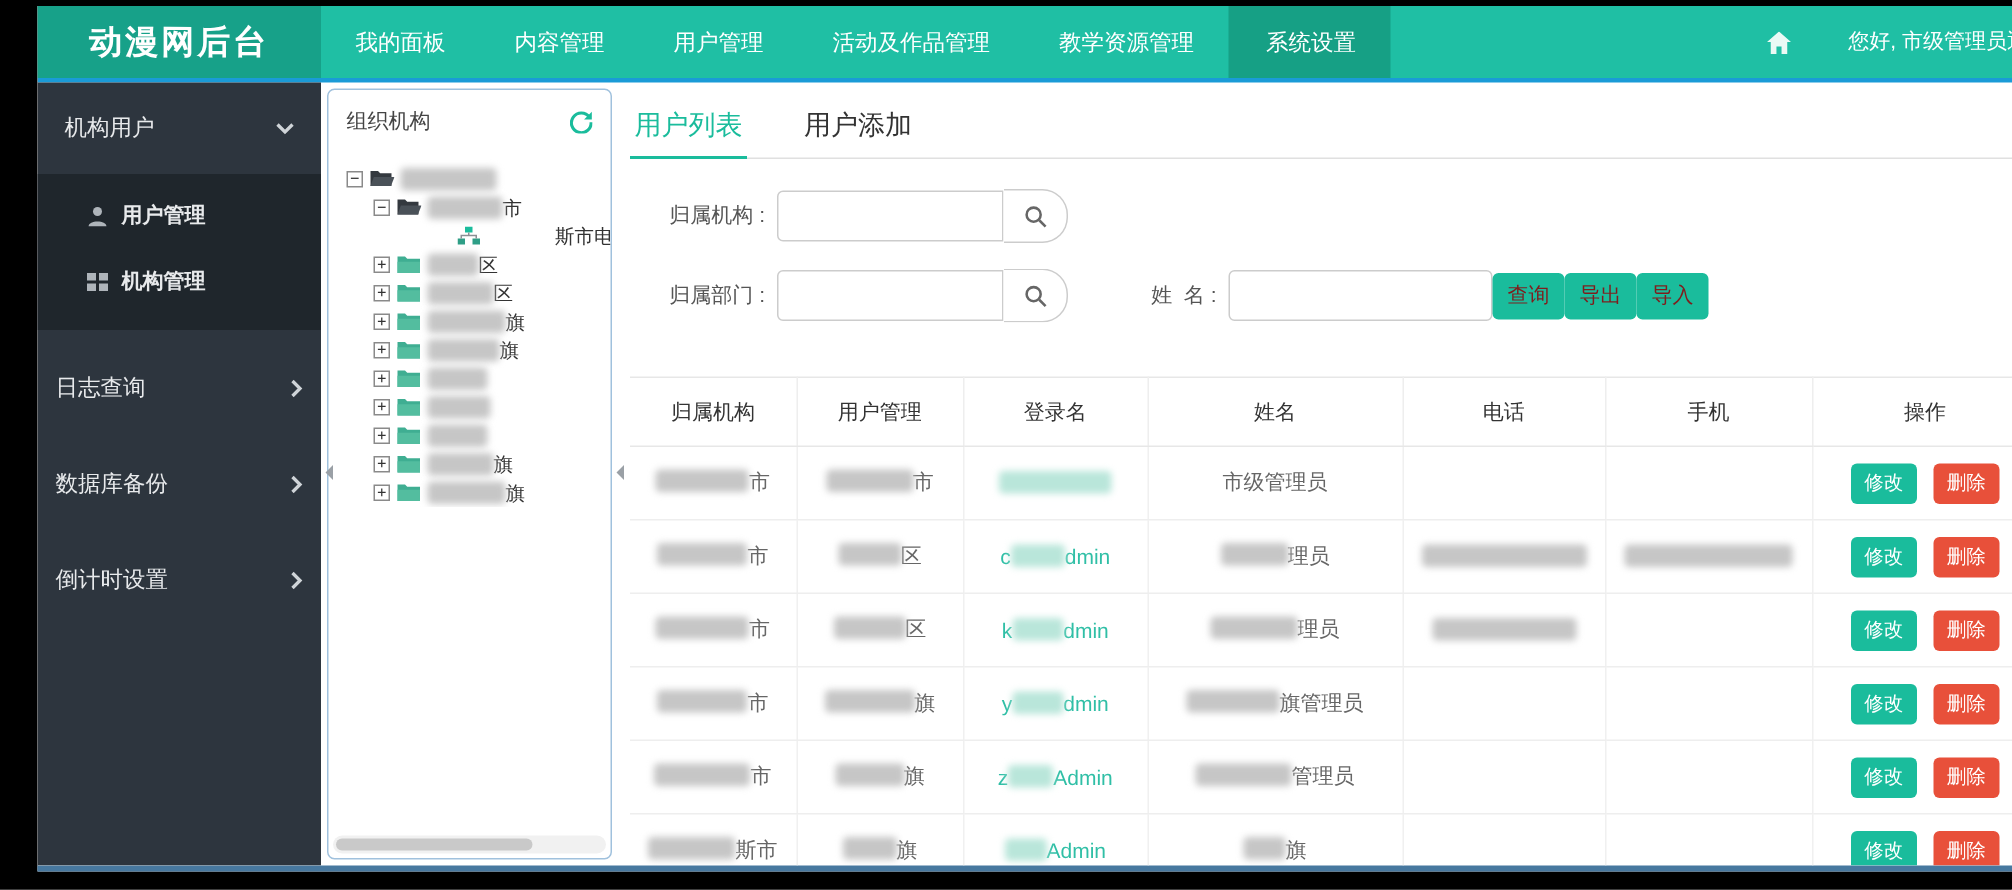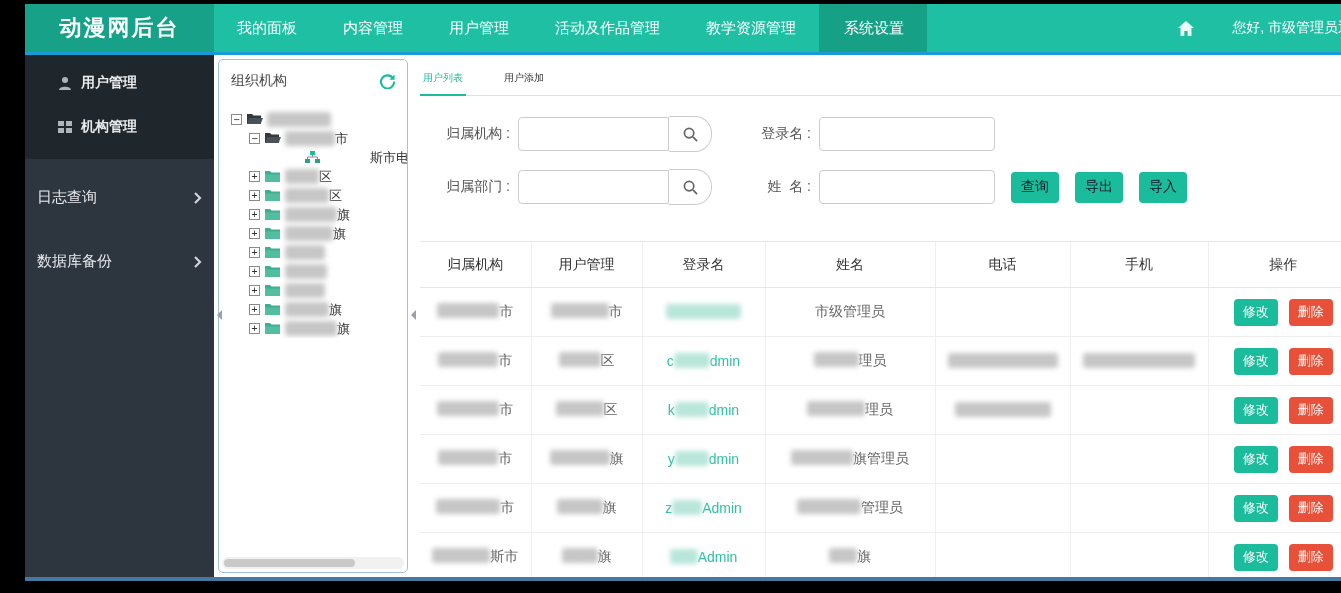--- a/index.html
+++ b/index.html
@@ -43,33 +43,33 @@
   .tgl-spacer{width:15px;flex:none;}
   .nico{margin-right:4px;display:flex;flex:none;}
   .hbar{position:absolute;left:3px;right:3px;bottom:3px;height:12px;background:#f1f1f1;border-radius:6px;}
   .hbar-thumb{position:absolute;left:2px;top:2px;height:8px;width:72%;background:#c9c9c9;border-radius:4px;}
   .edge-arrow{position:absolute;top:255px;width:0;height:0;border:5px solid transparent;border-right-color:#9aa0a6;}
   .arrow-l{left:-2px;}
   .arrow-r{right:-4px;}
   
   .main{flex:1;padding-left:8px;overflow:hidden;position:relative;}
   .tabs{display:flex;border-bottom:1px solid #e0e0e0;margin-top:7px;}
-  .tab{padding:9px 3px;margin-right:35px;font-size:10px;color:#333;cursor:pointer;}
+  .tab{padding:9px 3px;margin-right:35px;font-size:18px;color:#333;cursor:pointer;}
   .tab.active{color:#1abc9c;border-bottom:2px solid #1abc9c;margin-bottom:-1px;}
   .filters{padding:20px 0 2px 10px;}
   .frow{display:flex;align-items:center;margin-bottom:17px;}
   .flabel{width:80px;text-align:right;font-size:14px;color:#555;margin-right:8px;white-space:pre;}
   .fin{width:133px;height:32px;border:1px solid #ccc;border-radius:4px 0 0 4px;outline:none;padding:0 8px;font-size:14px;}
   .fin2{width:158px;height:32px;border:1px solid #ccc;border-radius:4px;outline:none;padding:0 8px;font-size:14px;}
   .spill{width:42px;height:34px;border:1px solid #ccc;border-left:none;border-radius:0 17px 17px 0;background:#fff;
     display:flex;align-items:center;justify-content:center;cursor:pointer;}
   .g2{margin-left:37px;display:flex;align-items:center;}
   .g2 .flabel{width:62px;}
-  .btn{height:31px;min-width:46px;padding:0 10px;border:none;border-radius:4px;background:#1abc9c;color:#0f172a;
-    font-size:14px;cursor:pointer;margin-left:16px;font-family:inherit;}
+  .btn{height:31px;min-width:46px;padding:0 10px;border:none;border-radius:4px;background:#1abc9c;color:#7f1d1d;
+    font-size:14px;cursor:pointer;font-family:inherit;}
   
   .tbl{border-collapse:collapse;table-layout:fixed;width:938px;margin-top:17px;}
   .tbl th{font-size:14px;color:#333;font-weight:normal;height:43px;border-top:1px solid #e7e7e7;
     border-bottom:1px solid #e7e7e7;border-right:1px solid #eee;text-align:center;}
   .tbl th:last-child{border-right:none;}
   .tbl td{height:46px;border-bottom:1px solid #eee;border-right:1px solid #f0f0f0;text-align:center;
     font-size:14px;color:#666;white-space:nowrap;overflow:hidden;}
   .tbl td:last-child{border-right:none;}
   .teal-txt{color:#30bfa6;}
   .blur{display:inline-block;height:15px;border-radius:3px;background:#c6c6c6;filter:blur(2.5px);
@@ -103,20 +103,28 @@
       </span>
       <span class="greeting">您好, 市级管理员</span>
       <span class="logout">退</span>
     </div>
   </div>
   <div class="blueline"></div>
 
   <div class="bodyrow">
 
     <div class="sidebar">
+      <div class="side-group">
+        <span class="lbl">机构用户</span>
+        <span class="chev">
+          <svg width="12" height="8" viewBox="0 0 12 8">
+              <polyline points="1,1 6,6 11,1" fill="none" stroke="#cfd4d8" stroke-width="2.2"></polyline>
+            </svg>
+        </span>
+      </div>
       <div class="submenu">
         <div class="sub-item">
           <span class="sic">
             <svg width="14" height="14" viewBox="0 0 14 14">
                 <circle cx="7" cy="4" r="3" fill="#aeb4ba"></circle>
                 <path d="M1 14 C1 9.5 13 9.5 13 14 Z" fill="#aeb4ba"></path>
               </svg>
           </span>
           <span>用户管理</span>
         </div>
@@ -136,20 +144,28 @@
           <div class="side-item">
             <span class="lbl">日志查询</span>
             <span class="chev">
               <svg width="8" height="12" viewBox="0 0 8 12">
                 <polyline points="1,1 6,6 1,11" fill="none" stroke="#cfd4d8" stroke-width="2.2"></polyline>
               </svg>
             </span>
           </div>
           <div class="side-item">
             <span class="lbl">数据库备份</span>
+            <span class="chev">
+              <svg width="8" height="12" viewBox="0 0 8 12">
+                <polyline points="1,1 6,6 1,11" fill="none" stroke="#cfd4d8" stroke-width="2.2"></polyline>
+              </svg>
+            </span>
+          </div>
+          <div class="side-item">
+            <span class="lbl">倒计时设置</span>
             <span class="chev">
               <svg width="8" height="12" viewBox="0 0 8 12">
                 <polyline points="1,1 6,6 1,11" fill="none" stroke="#cfd4d8" stroke-width="2.2"></polyline>
               </svg>
             </span>
           </div>
         </div>
     </div>
 
     <div class="treewrap">
@@ -311,24 +327,20 @@
 
       <div class="filters">
         <div class="frow">
           <span class="flabel">归属机构 :</span>
           <input class="fin" style="">
           <span class="spill">
             <svg width="15" height="15" viewBox="0 0 16 16">
                 <circle cx="6.5" cy="6.5" r="5" fill="none" stroke="#666" stroke-width="1.8"></circle>
                 <line x1="10.5" y1="10.5" x2="15" y2="15" stroke="#666" stroke-width="1.8"></line>
               </svg>
-          </span>
-          <span class="g2">
-            <span class="flabel">登录名 :</span>
-            <input class="fin2" style="">
           </span>
         </div>
         <div class="frow">
           <span class="flabel">归属部门 :</span>
           <input class="fin" style="">
           <span class="spill">
             <svg width="15" height="15" viewBox="0 0 16 16">
                 <circle cx="6.5" cy="6.5" r="5" fill="none" stroke="#666" stroke-width="1.8"></circle>
                 <line x1="10.5" y1="10.5" x2="15" y2="15" stroke="#666" stroke-width="1.8"></line>
               </svg>

